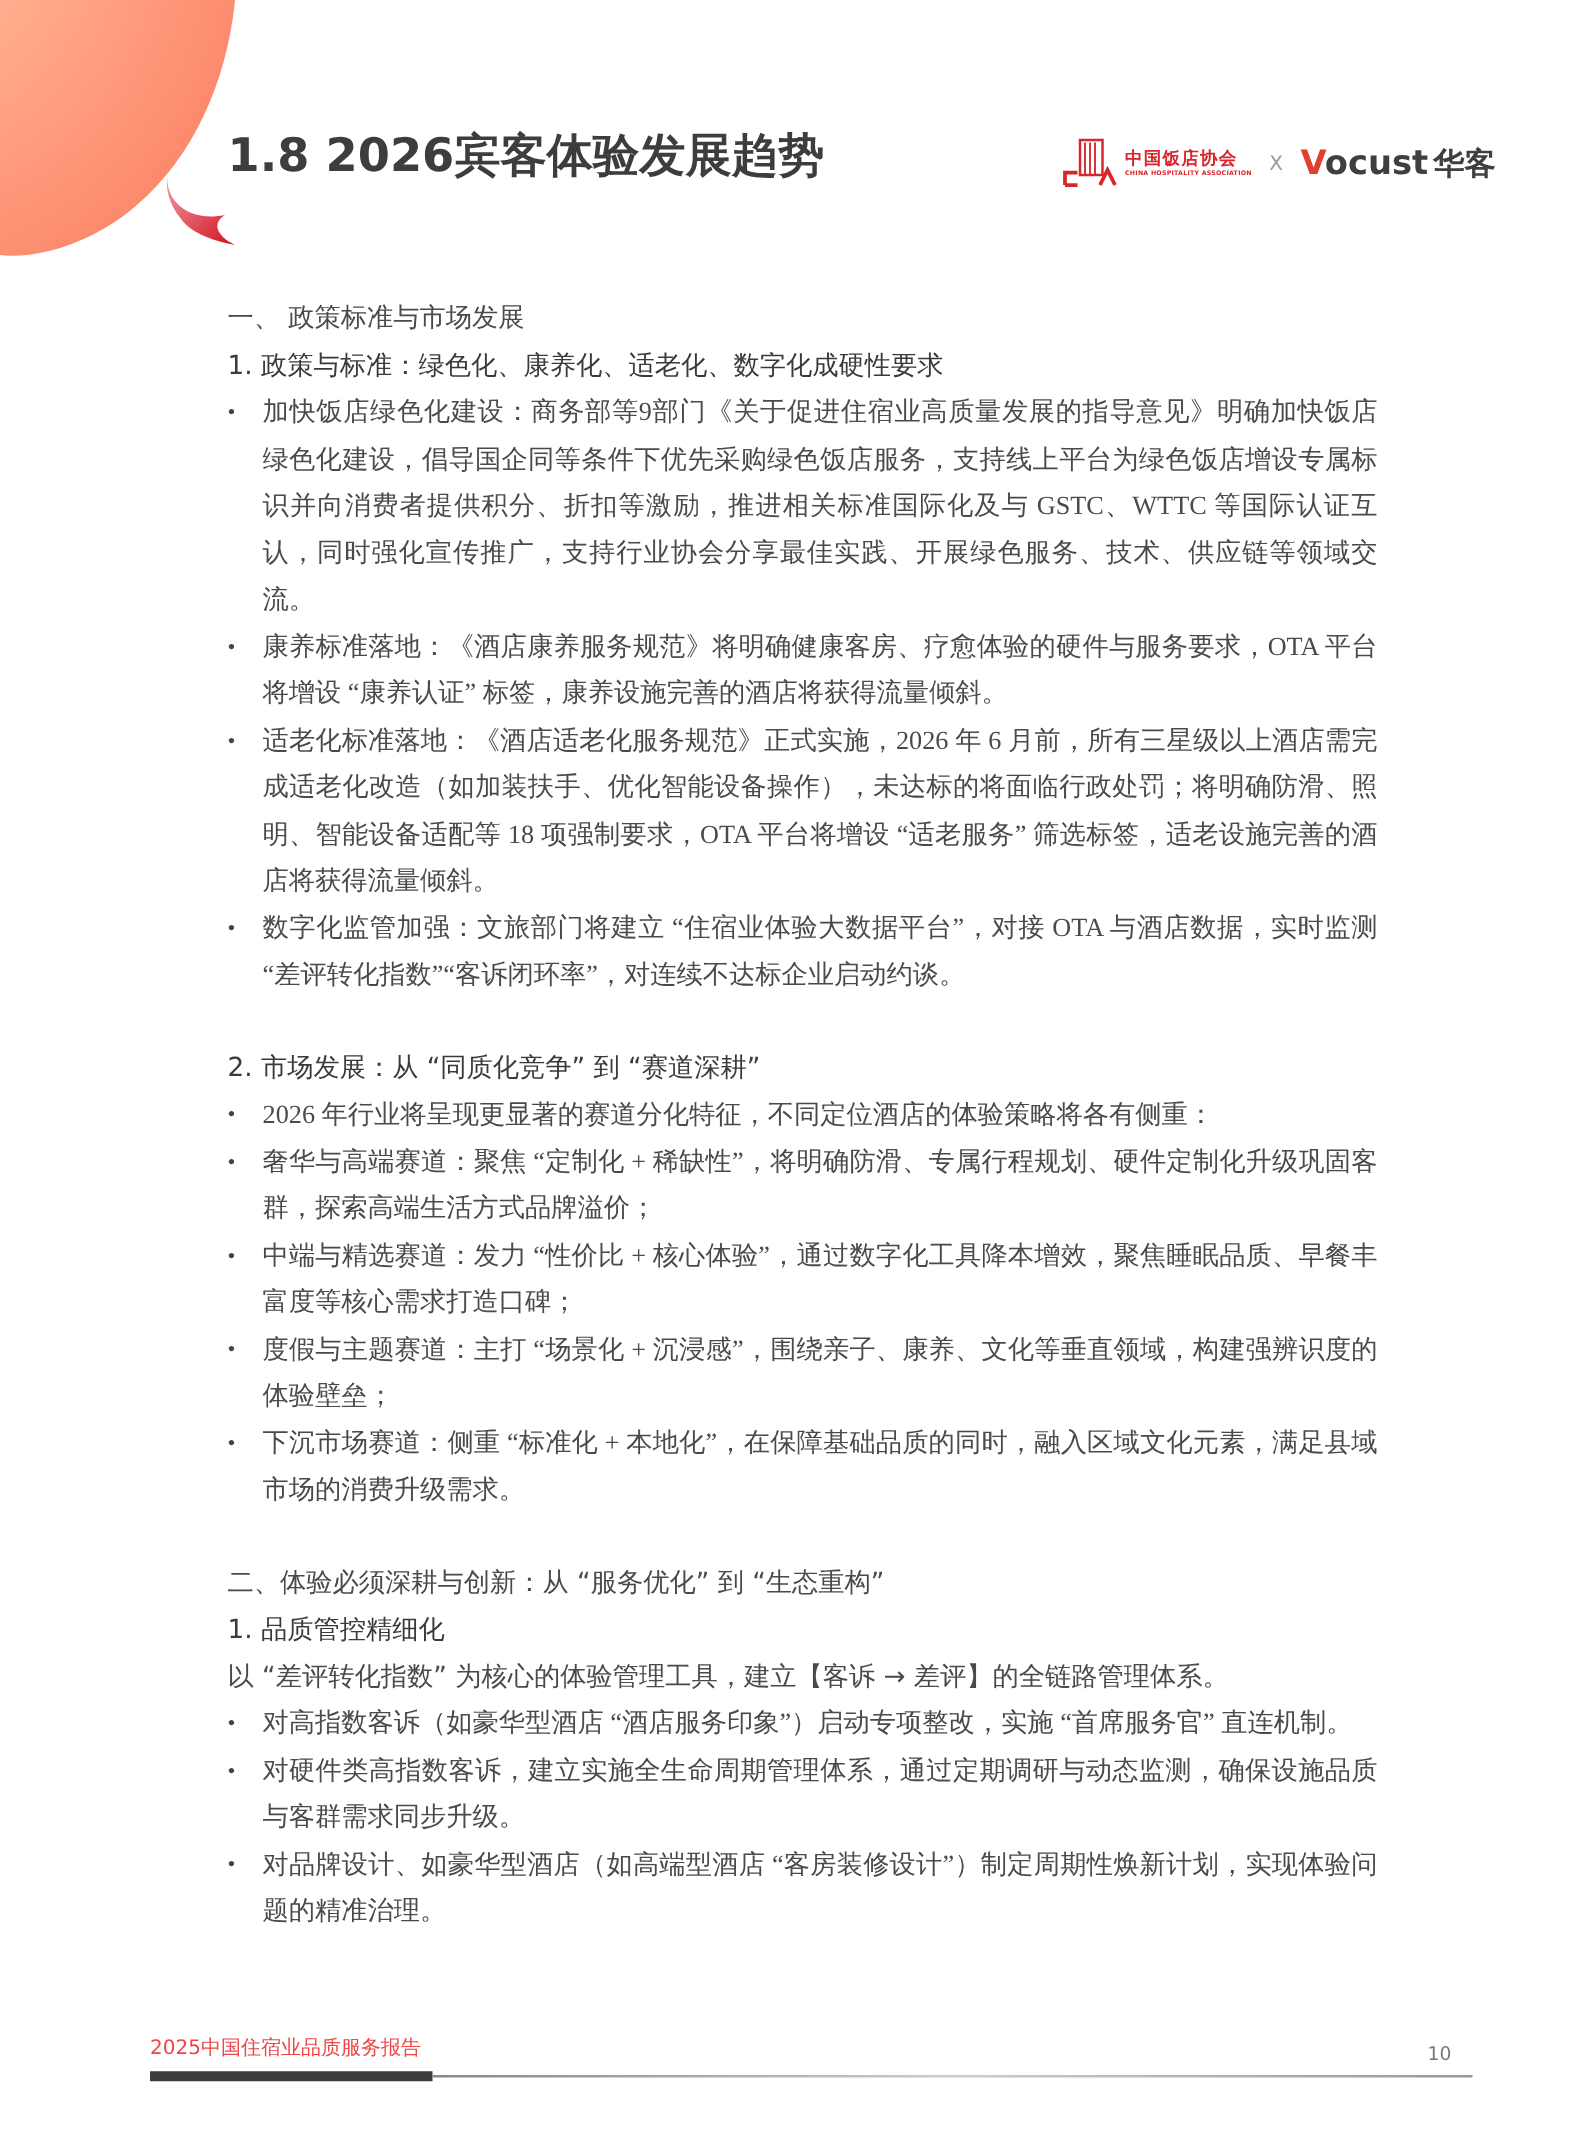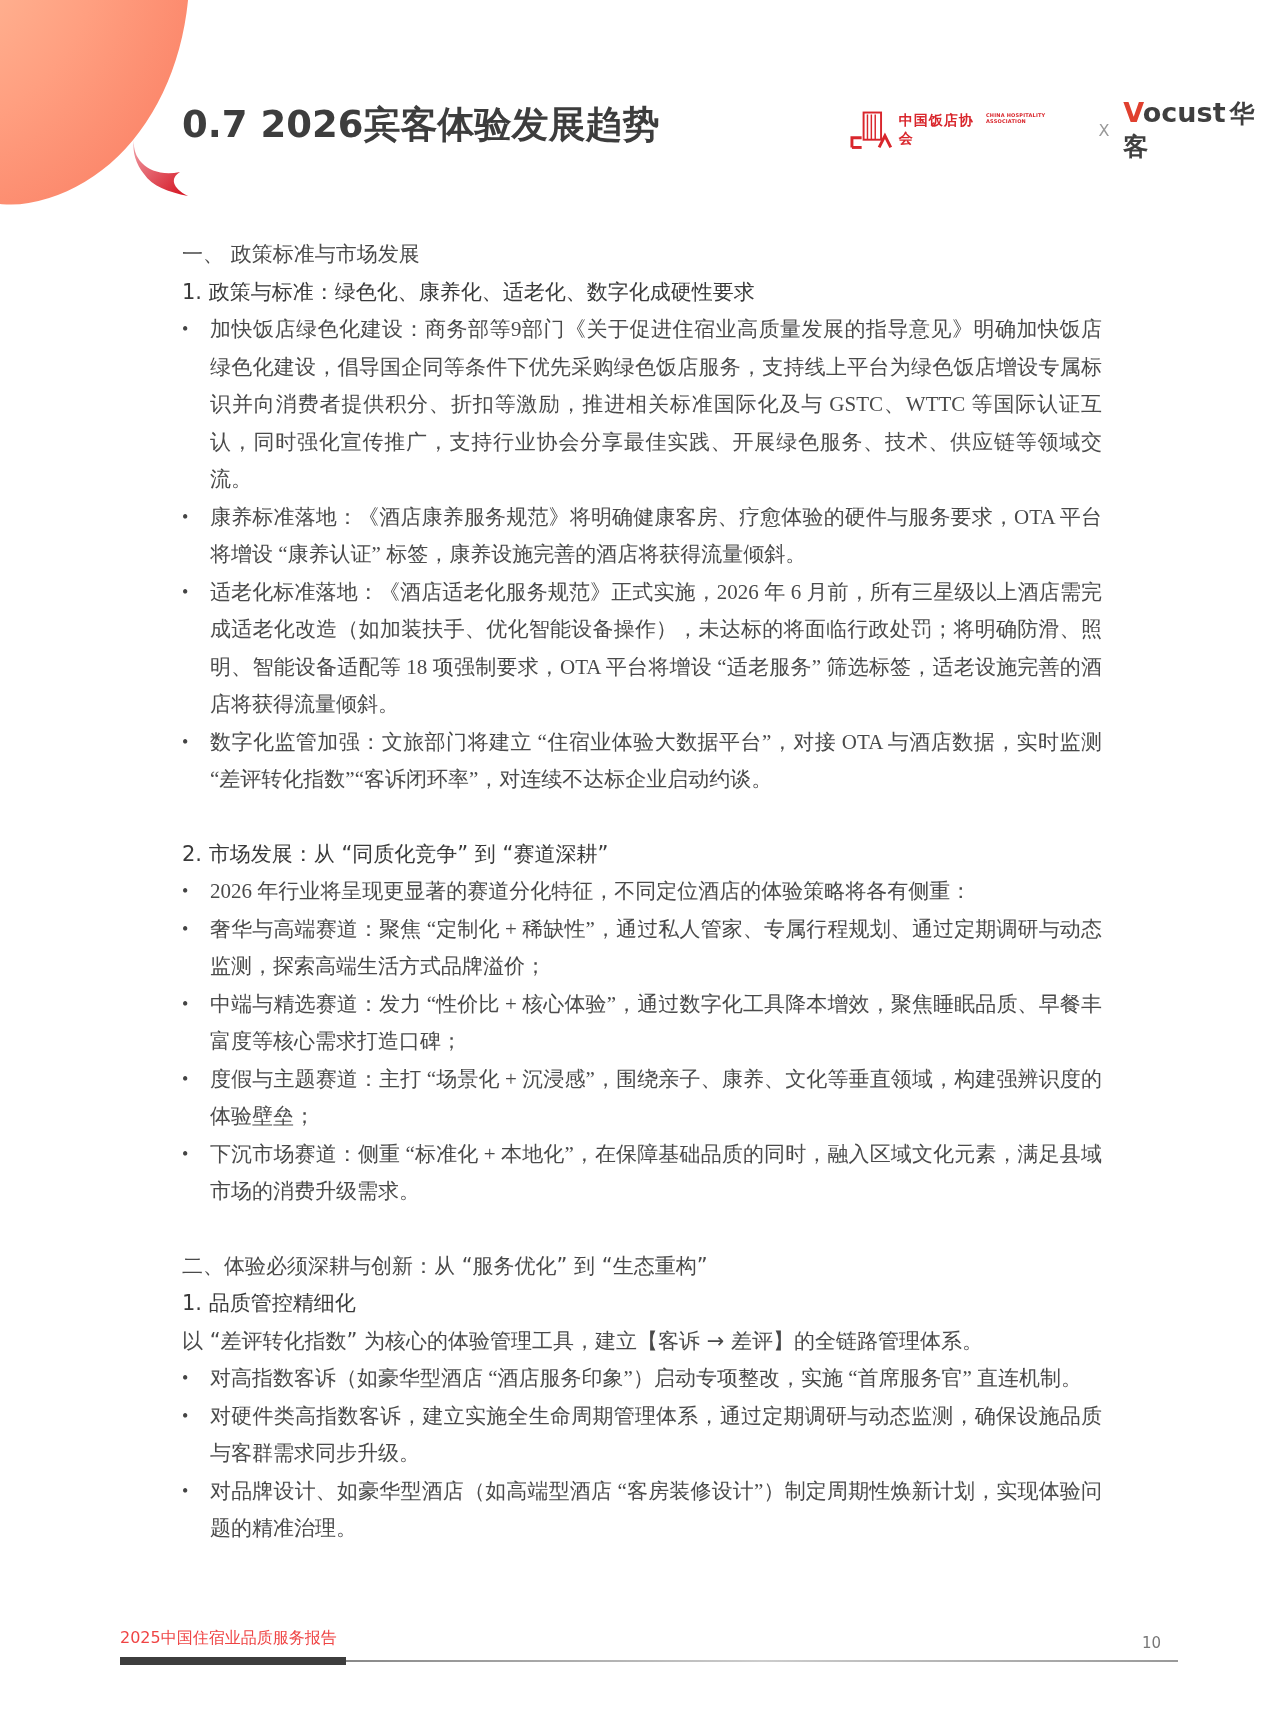--- a/index.html
+++ b/index.html
@@ -22,21 +22,21 @@
     position: absolute; left: 182px; top: 100px;
     font-size: 37px; font-weight: bold; color: #3d3d3d; letter-spacing: 0px;
     font-family: "DejaVu Sans", sans-serif;
   }
   .logos {
     position: absolute; left: 850px; top: 108px; height: 44px;
     display: flex; align-items: center; gap: 10px;
   }
   .cha-logo { display: flex; align-items: center; gap: 4px; }
   .cha-mark { width: 46px; height: 40px; }
-  .cha-text { display: flex; flex-direction: row; }
+  .cha-text { display: flex; flex-direction: column; }
   .cha-cn { color: #d9262c; font-size: 14px; font-weight: bold; font-family: "DejaVu Serif", serif; letter-spacing: 1px; }
   .cha-en { color: #d9262c; font-size: 5px; font-weight: bold; letter-spacing: 0.2px; }
   .times { color: #999; font-size: 16px; margin: 0 4px; }
   .vocust { font-size: 27px; font-weight: bold; color: #3f3f3f; letter-spacing: 0px; }
   .vocust .v { color: #e0402f; }
   .content {
     position: absolute; left: 182px; top: 236px; width: 920px;
     font-size: 21px; line-height: 37.5px; color: #4a4a4a;
   }
   .h1 { margin: 0; }
@@ -69,21 +69,21 @@
 <svg class="deco-ribbon" viewBox="0 0 70 60">
   <defs>
     <linearGradient id="rg" x1="0" y1="0" x2="1" y2="1">
       <stop offset="0" stop-color="#f0a0a8"></stop>
       <stop offset="1" stop-color="#d4101e"></stop>
     </linearGradient>
   </defs>
   <path d="M4 0 C2 20, 20 38, 50 32 C40 38, 42 48, 58 56 C38 52, 22 46, 14 34 C6 24, 2 12, 4 0 Z" fill="url(#rg)"></path>
 </svg>
 
-<div class="page-title">0.7 2026宾客体验发展趋势</div>
+<div class="page-title">1.8 2026宾客体验发展趋势</div>
 
 <div class="logos">
   <div class="cha-logo">
     <svg class="cha-mark" viewBox="0 0 46 40">
       <rect x="14" y="2" width="18" height="28" fill="none" stroke="#d9262c" stroke-width="2"></rect>
       <line x1="18" y1="4" x2="18" y2="30" stroke="#d9262c" stroke-width="1.5"></line>
       <line x1="22" y1="4" x2="22" y2="30" stroke="#d9262c" stroke-width="1.5"></line>
       <line x1="26" y1="4" x2="26" y2="30" stroke="#d9262c" stroke-width="1.5"></line>
       <path d="M2 38 L2 28 L12 28" fill="none" stroke="#d9262c" stroke-width="3"></path>
       <path d="M12 38 L2 38" fill="none" stroke="#d9262c" stroke-width="3"></path>
@@ -106,21 +106,21 @@
   <ul class="bullets">
     <li>加快饭店绿色化建设：商务部等9部门《关于促进住宿业高质量发展的指导意见》明确加快饭店绿色化建设，倡导国企同等条件下优先采购绿色饭店服务，支持线上平台为绿色饭店增设专属标识并向消费者提供积分、折扣等激励，推进相关标准国际化及与 GSTC、WTTC 等国际认证互认，同时强化宣传推广，支持行业协会分享最佳实践、开展绿色服务、技术、供应链等领域交流。</li>
     <li>康养标准落地：《酒店康养服务规范》将明确健康客房、疗愈体验的硬件与服务要求，OTA 平台将增设 “康养认证” 标签，康养设施完善的酒店将获得流量倾斜。</li>
     <li>适老化标准落地：《酒店适老化服务规范》正式实施，2026 年 6 月前，所有三星级以上酒店需完成适老化改造（如加装扶手、优化智能设备操作），未达标的将面临行政处罚；将明确防滑、照明、智能设备适配等 18 项强制要求，OTA 平台将增设 “适老服务” 筛选标签，适老设施完善的酒店将获得流量倾斜。</li>
     <li>数字化监管加强：文旅部门将建立 “住宿业体验大数据平台”，对接 OTA 与酒店数据，实时监测 “差评转化指数”“客诉闭环率”，对连续不达标企业启动约谈。</li>
   </ul>
   <div class="gap"></div>
   <p class="h2">2. 市场发展：从 “同质化竞争” 到 “赛道深耕”</p>
   <ul class="bullets">
     <li>2026 年行业将呈现更显著的赛道分化特征，不同定位酒店的体验策略将各有侧重：</li>
-    <li>奢华与高端赛道：聚焦 “定制化 + 稀缺性”，通过私人管家、专属行程规划、通过定期调研与动态监测，探索高端生活方式品牌溢价；</li>
+    <li>奢华与高端赛道：聚焦 “定制化 + 稀缺性”，将明确防滑、专属行程规划、硬件定制化升级巩固客群，探索高端生活方式品牌溢价；</li>
     <li>中端与精选赛道：发力 “性价比 + 核心体验”，通过数字化工具降本增效，聚焦睡眠品质、早餐丰富度等核心需求打造口碑；</li>
     <li>度假与主题赛道：主打 “场景化 + 沉浸感”，围绕亲子、康养、文化等垂直领域，构建强辨识度的体验壁垒；</li>
     <li>下沉市场赛道：侧重 “标准化 + 本地化”，在保障基础品质的同时，融入区域文化元素，满足县域市场的消费升级需求。</li>
   </ul>
   <div class="gap"></div>
   <p class="h1">二、体验必须深耕与创新：从 “服务优化” 到 “生态重构”</p>
   <p class="h2">1. 品质管控精细化</p>
   <p class="para">以 “差评转化指数” 为核心的体验管理工具，建立【客诉 → 差评】的全链路管理体系。</p>
   <ul class="bullets">
     <li>对高指数客诉（如豪华型酒店 “酒店服务印象”）启动专项整改，实施 “首席服务官” 直连机制。</li>

